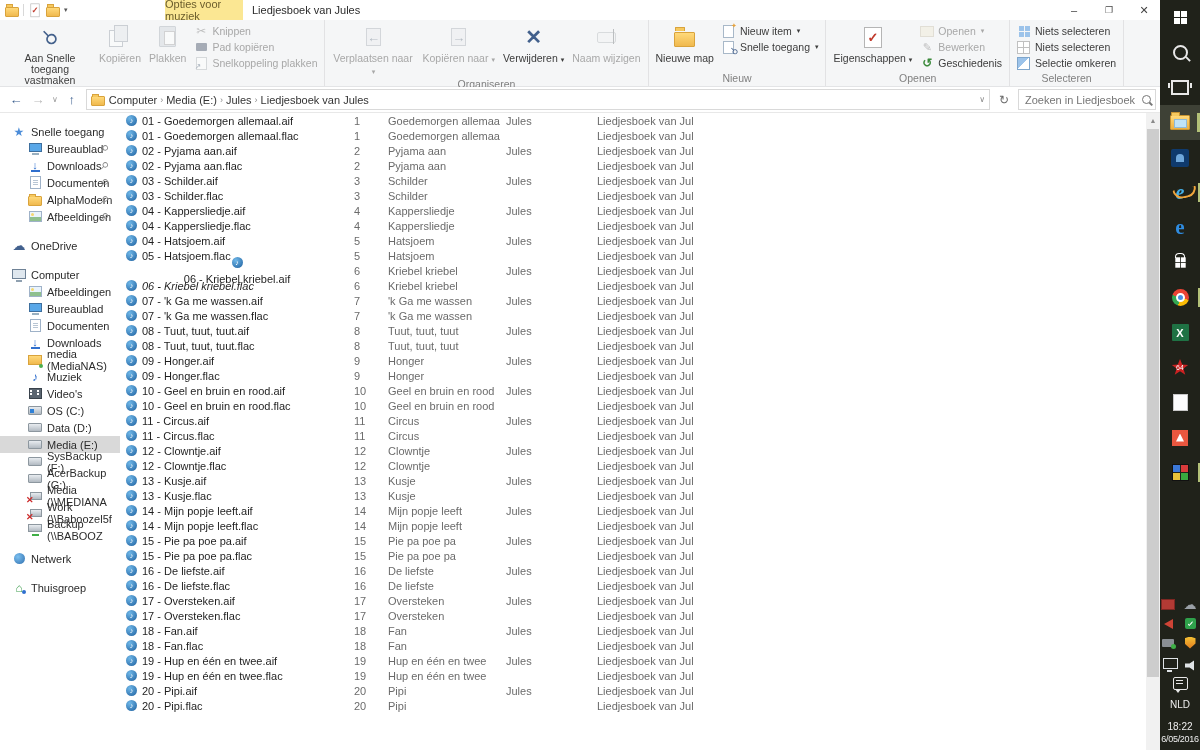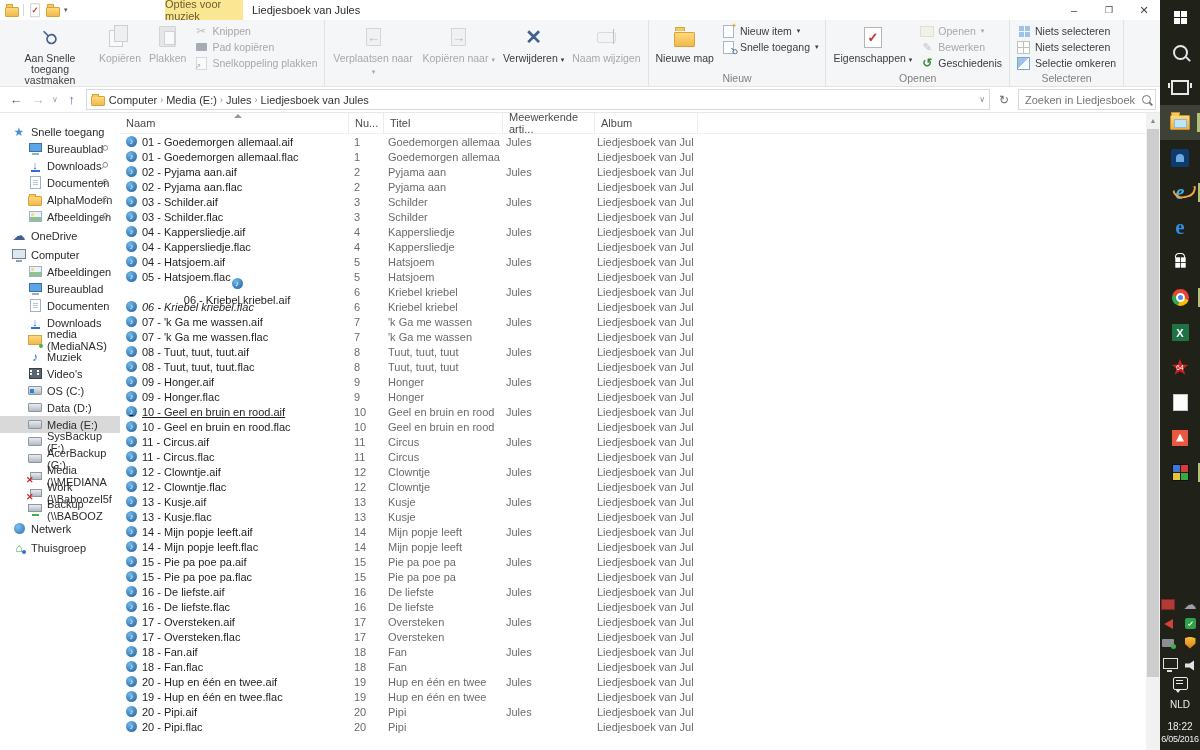--- a/index.html
+++ b/index.html
@@ -118,21 +118,21 @@
   .crumb-sep{color:#8a8a8a;font-size:9px;padding:0 3px;}
   #addrbox .tail{margin-left:auto;color:#8a8a8a;font-size:8px;}
   .refresh{color:#6a6a6a;font-size:12px;width:16px;text-align:center;}
   #searchbox{width:128px;height:19px;border:1px solid #d9d9d9;display:flex;align-items:center;padding:0 4px;gap:4px;}
   #searchbox input{border:none;outline:none;flex:1;font-size:11px;color:#777;width:90px;font-family:"Liberation Sans",sans-serif;background:transparent;}
   .mag{width:7px;height:7px;border:1.5px solid #777;border-radius:50%;position:relative;flex:none;}
   .mag::after{content:"";position:absolute;width:4px;height:1.5px;background:#777;transform:rotate(45deg);right:-3px;bottom:-1px;}
   
   #content{flex:1;display:flex;overflow:hidden;}
   #sidebar{width:120px;flex:none;padding-top:10px;font-size:11px;color:#2b2b2b;overflow:hidden;}
-  .sec-head{display:flex;align-items:center;gap:5px;height:17px;padding-left:12px;margin-top:2px;}
+  .sec-head{display:flex;align-items:center;gap:5px;height:17px;padding-left:12px;margin-top:12px;}
   .sec-head:first-child{margin-top:0;}
   .side-item{display:flex;align-items:center;gap:5px;height:17px;padding-left:28px;position:relative;}
   .side-item.sel{background:#d9d9d9;}
   .side-item .pin-slot{position:absolute;right:12px;}
   
   #listwrap{flex:1;position:relative;overflow:hidden;}
   #lheader{display:flex;height:20px;align-items:center;font-size:11px;color:#4a4a4a;border-bottom:1px solid #f0f0f0;position:relative;}
   .hcell{height:100%;display:flex;align-items:center;padding-left:6px;border-right:1px solid #ebebeb;position:relative;flex:none;}
   .sort-caret{position:absolute;top:1px;left:50%;width:0;height:0;border-left:4px solid transparent;border-right:4px solid transparent;border-bottom:4px solid #9a9a9a;}
   #rows{font-size:11px;}
@@ -265,20 +265,21 @@
             </div>
             <div class="rbig">
               <span class="icon big delete-icon"></span>
               <div class="lbl">Verwijderen<span class="dd"> ▾</span></div>
             </div>
             <div class="rbig dis">
               <span class="icon big rename-icon"></span>
               <div class="lbl">Naam wijzigen</div>
             </div>
           </div>
+          <div class="rlabel">Organiseren</div>
         </div>
         <div class="rgroup">
           <div class="rrow">
             <div class="rbig">
               <span class="icon big newfolder-icon"></span>
               <div class="lbl">Nieuwe map</div>
             </div>
             <div class="rcol">
               <div class="rsmall">
                 <span class="icon small newitem-icon"></span>
@@ -466,38 +467,20 @@
           <div class="sec-head">
             <span class="icon side-ic network-icon"></span>
             <span>Netwerk</span>
           </div>
           <div class="sec-head">
             <span class="icon side-ic homegroup-icon"></span>
             <span>Thuisgroep</span>
           </div>
         </div>
       <div id="listwrap">
-        <div id="lheader">
-            <div class="hcell" style="width:222px;">
-              <span class="sort-caret"></span>
-              <span>Naam</span>
-            </div>
-            <div class="hcell" style="width:28px;">
-              <span>Nu...</span>
-            </div>
-            <div class="hcell" style="width:112px;">
-              <span>Titel</span>
-            </div>
-            <div class="hcell" style="width:85px;">
-              <span>Meewerkende arti...</span>
-            </div>
-            <div class="hcell" style="width:96px;">
-              <span>Album</span>
-            </div>
-          </div>
         <div id="rows">
             <div class="frow">
               <div class="fcell name" style="width:222px;">
                 <span class="audio-file-icon"></span>
                 <span>01 - Goedemorgen allemaal.aif</span>
               </div>
               <div class="fcell" style="width:28px;">1</div>
               <div class="fcell" style="width:112px;">Goedemorgen allemaal</div>
               <div class="fcell" style="width:85px;">Jules</div>
               <div class="fcell" style="width:96px;">Liedjesboek van Jules</div>
@@ -666,21 +649,21 @@
               <div class="fcell name" style="width:222px;">
                 <span class="audio-file-icon"></span>
                 <span>09 - Honger.flac</span>
               </div>
               <div class="fcell" style="width:28px;">9</div>
               <div class="fcell" style="width:112px;">Honger</div>
               <div class="fcell" style="width:85px;"></div>
               <div class="fcell" style="width:96px;">Liedjesboek van Jules</div>
             </div>
             <div class="frow">
-              <div class="fcell name" style="width:222px;text-decoration:underline;">
+              <div class="fcell name" style="width:222px;">
                 <span class="audio-file-icon"></span>
                 <span>10 - Geel en bruin en rood.aif</span>
               </div>
               <div class="fcell" style="width:28px;">10</div>
               <div class="fcell" style="width:112px;">Geel en bruin en rood</div>
               <div class="fcell" style="width:85px;">Jules</div>
               <div class="fcell" style="width:96px;">Liedjesboek van Jules</div>
             </div>
             <div class="frow">
               <div class="fcell name" style="width:222px;">
@@ -848,21 +831,21 @@
                 <span>18 - Fan.flac</span>
               </div>
               <div class="fcell" style="width:28px;">18</div>
               <div class="fcell" style="width:112px;">Fan</div>
               <div class="fcell" style="width:85px;"></div>
               <div class="fcell" style="width:96px;">Liedjesboek van Jules</div>
             </div>
             <div class="frow">
               <div class="fcell name" style="width:222px;">
                 <span class="audio-file-icon"></span>
-                <span>20 - Hup en één en twee.aif</span>
+                <span>19 - Hup en één en twee.aif</span>
               </div>
               <div class="fcell" style="width:28px;">19</div>
               <div class="fcell" style="width:112px;">Hup en één en twee</div>
               <div class="fcell" style="width:85px;">Jules</div>
               <div class="fcell" style="width:96px;">Liedjesboek van Jules</div>
             </div>
             <div class="frow">
               <div class="fcell name" style="width:222px;">
                 <span class="audio-file-icon"></span>
                 <span>19 - Hup en één en twee.flac</span>

